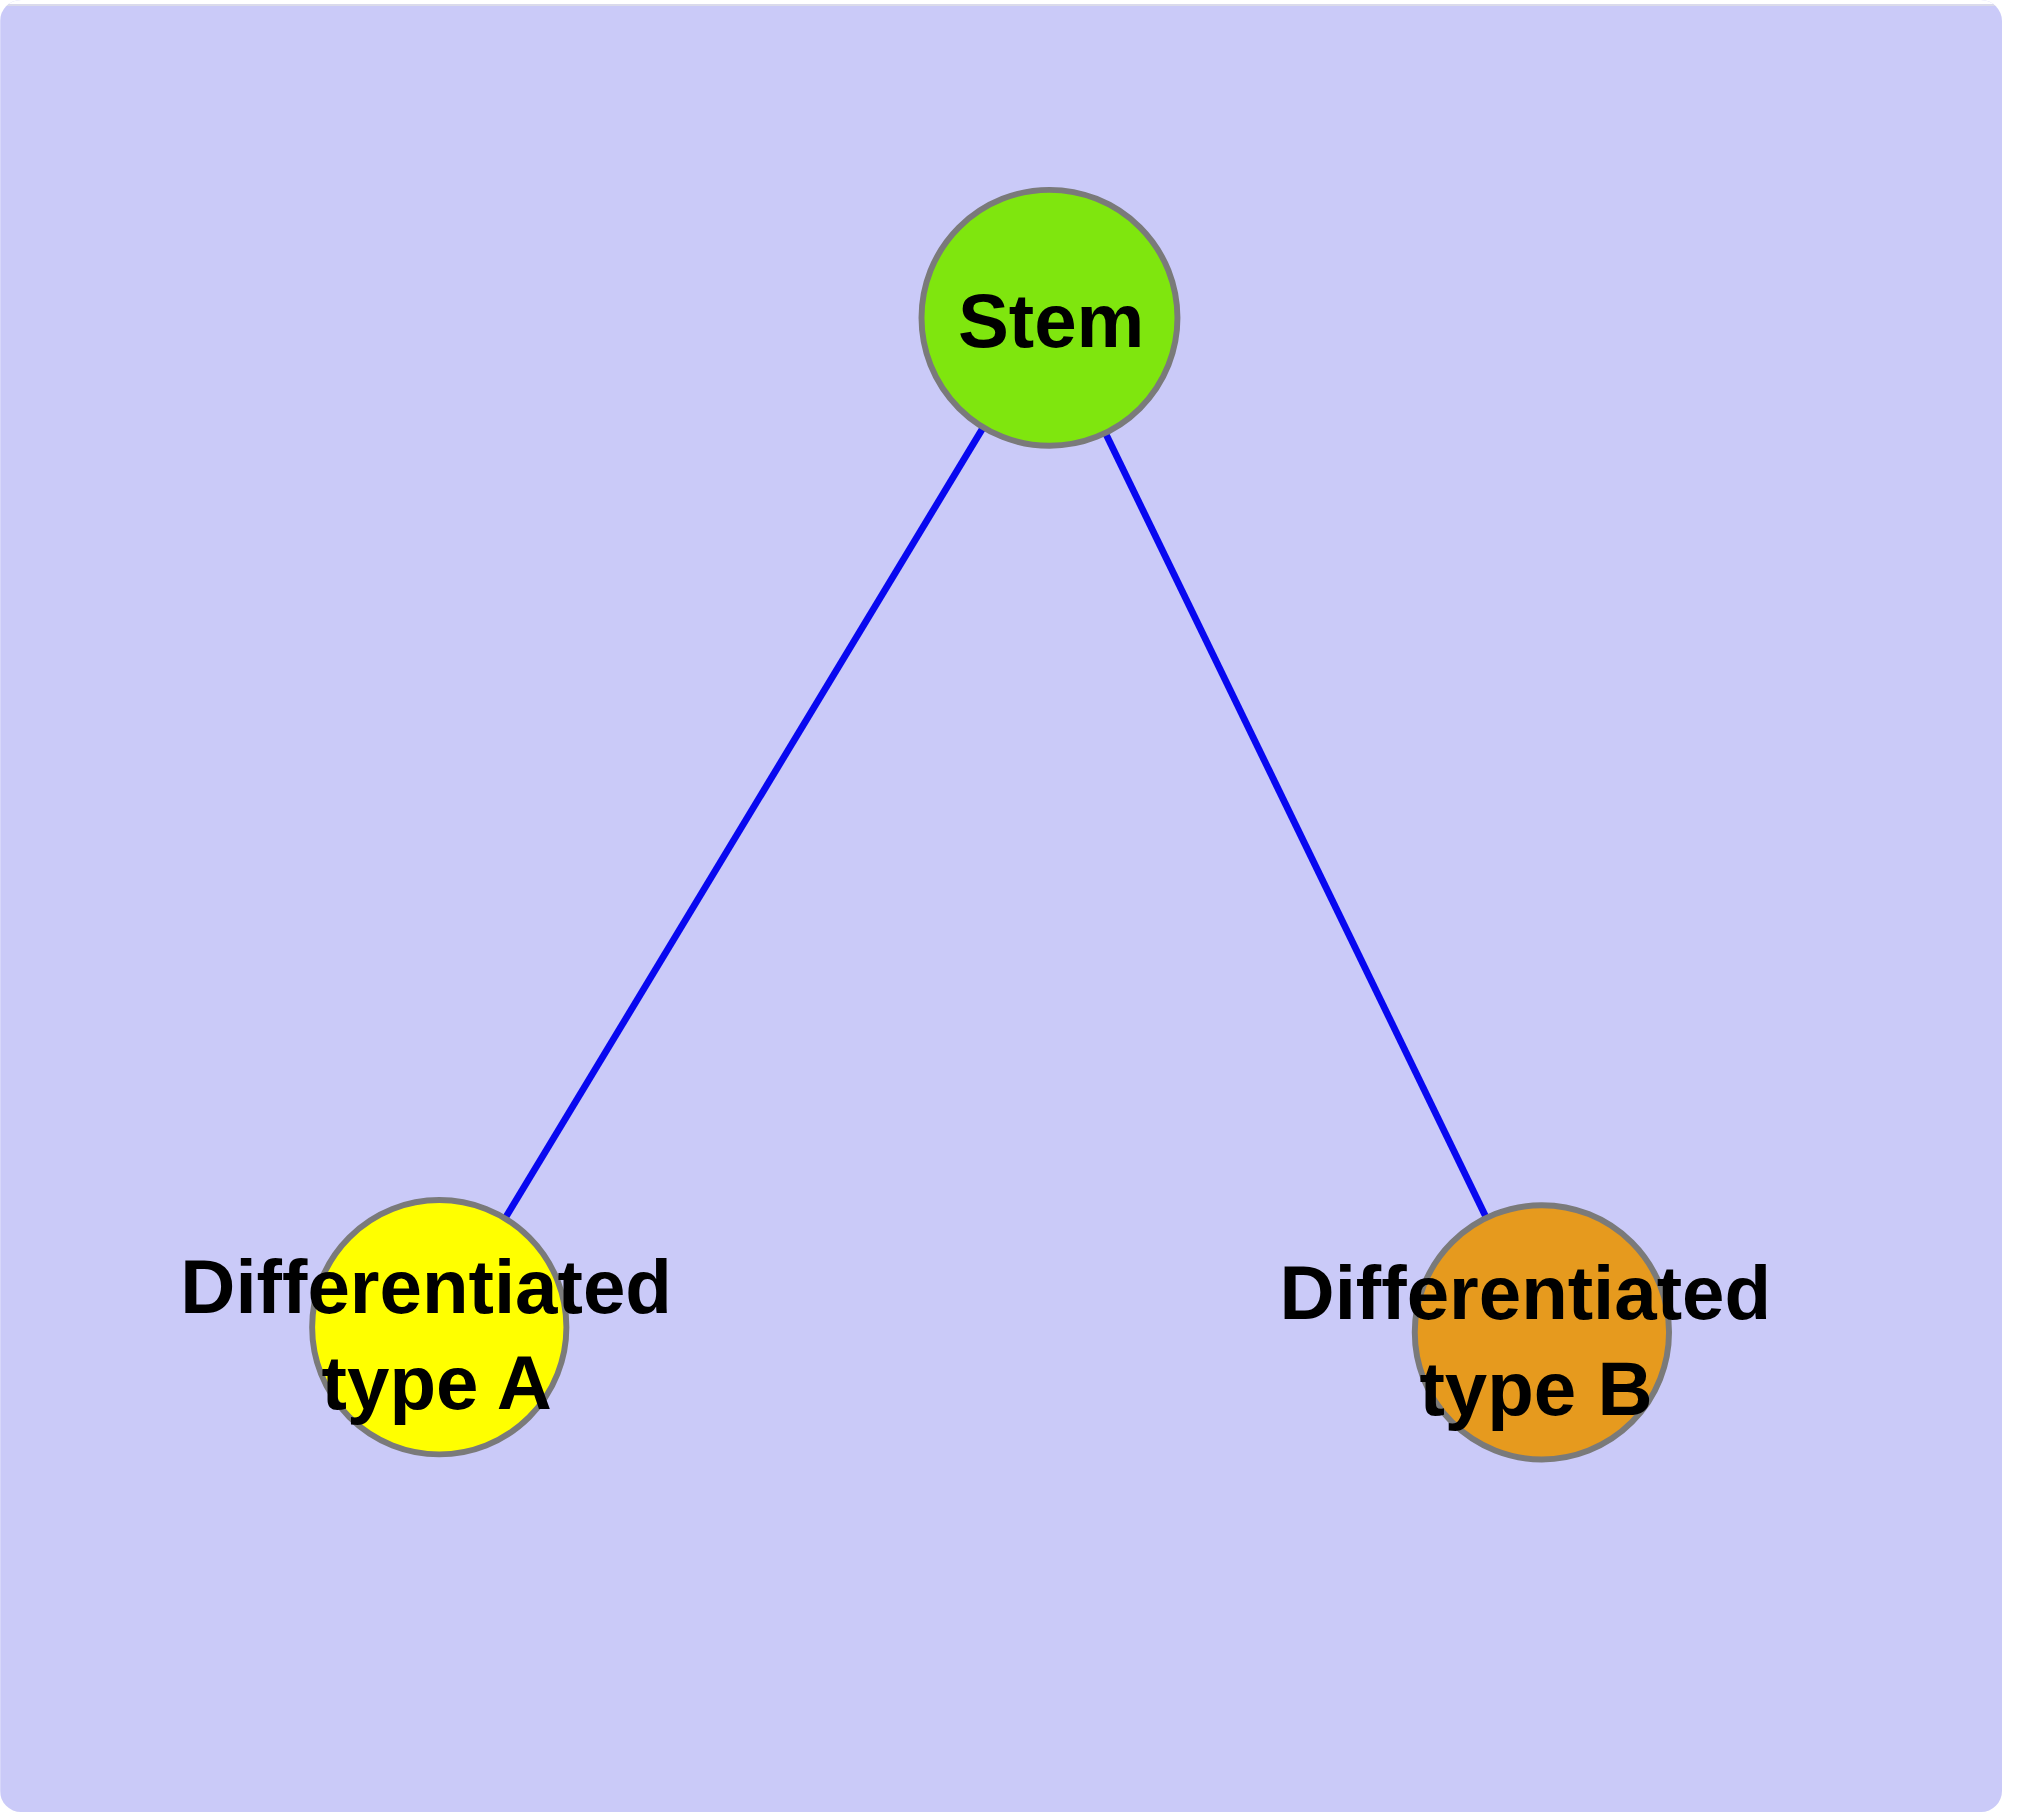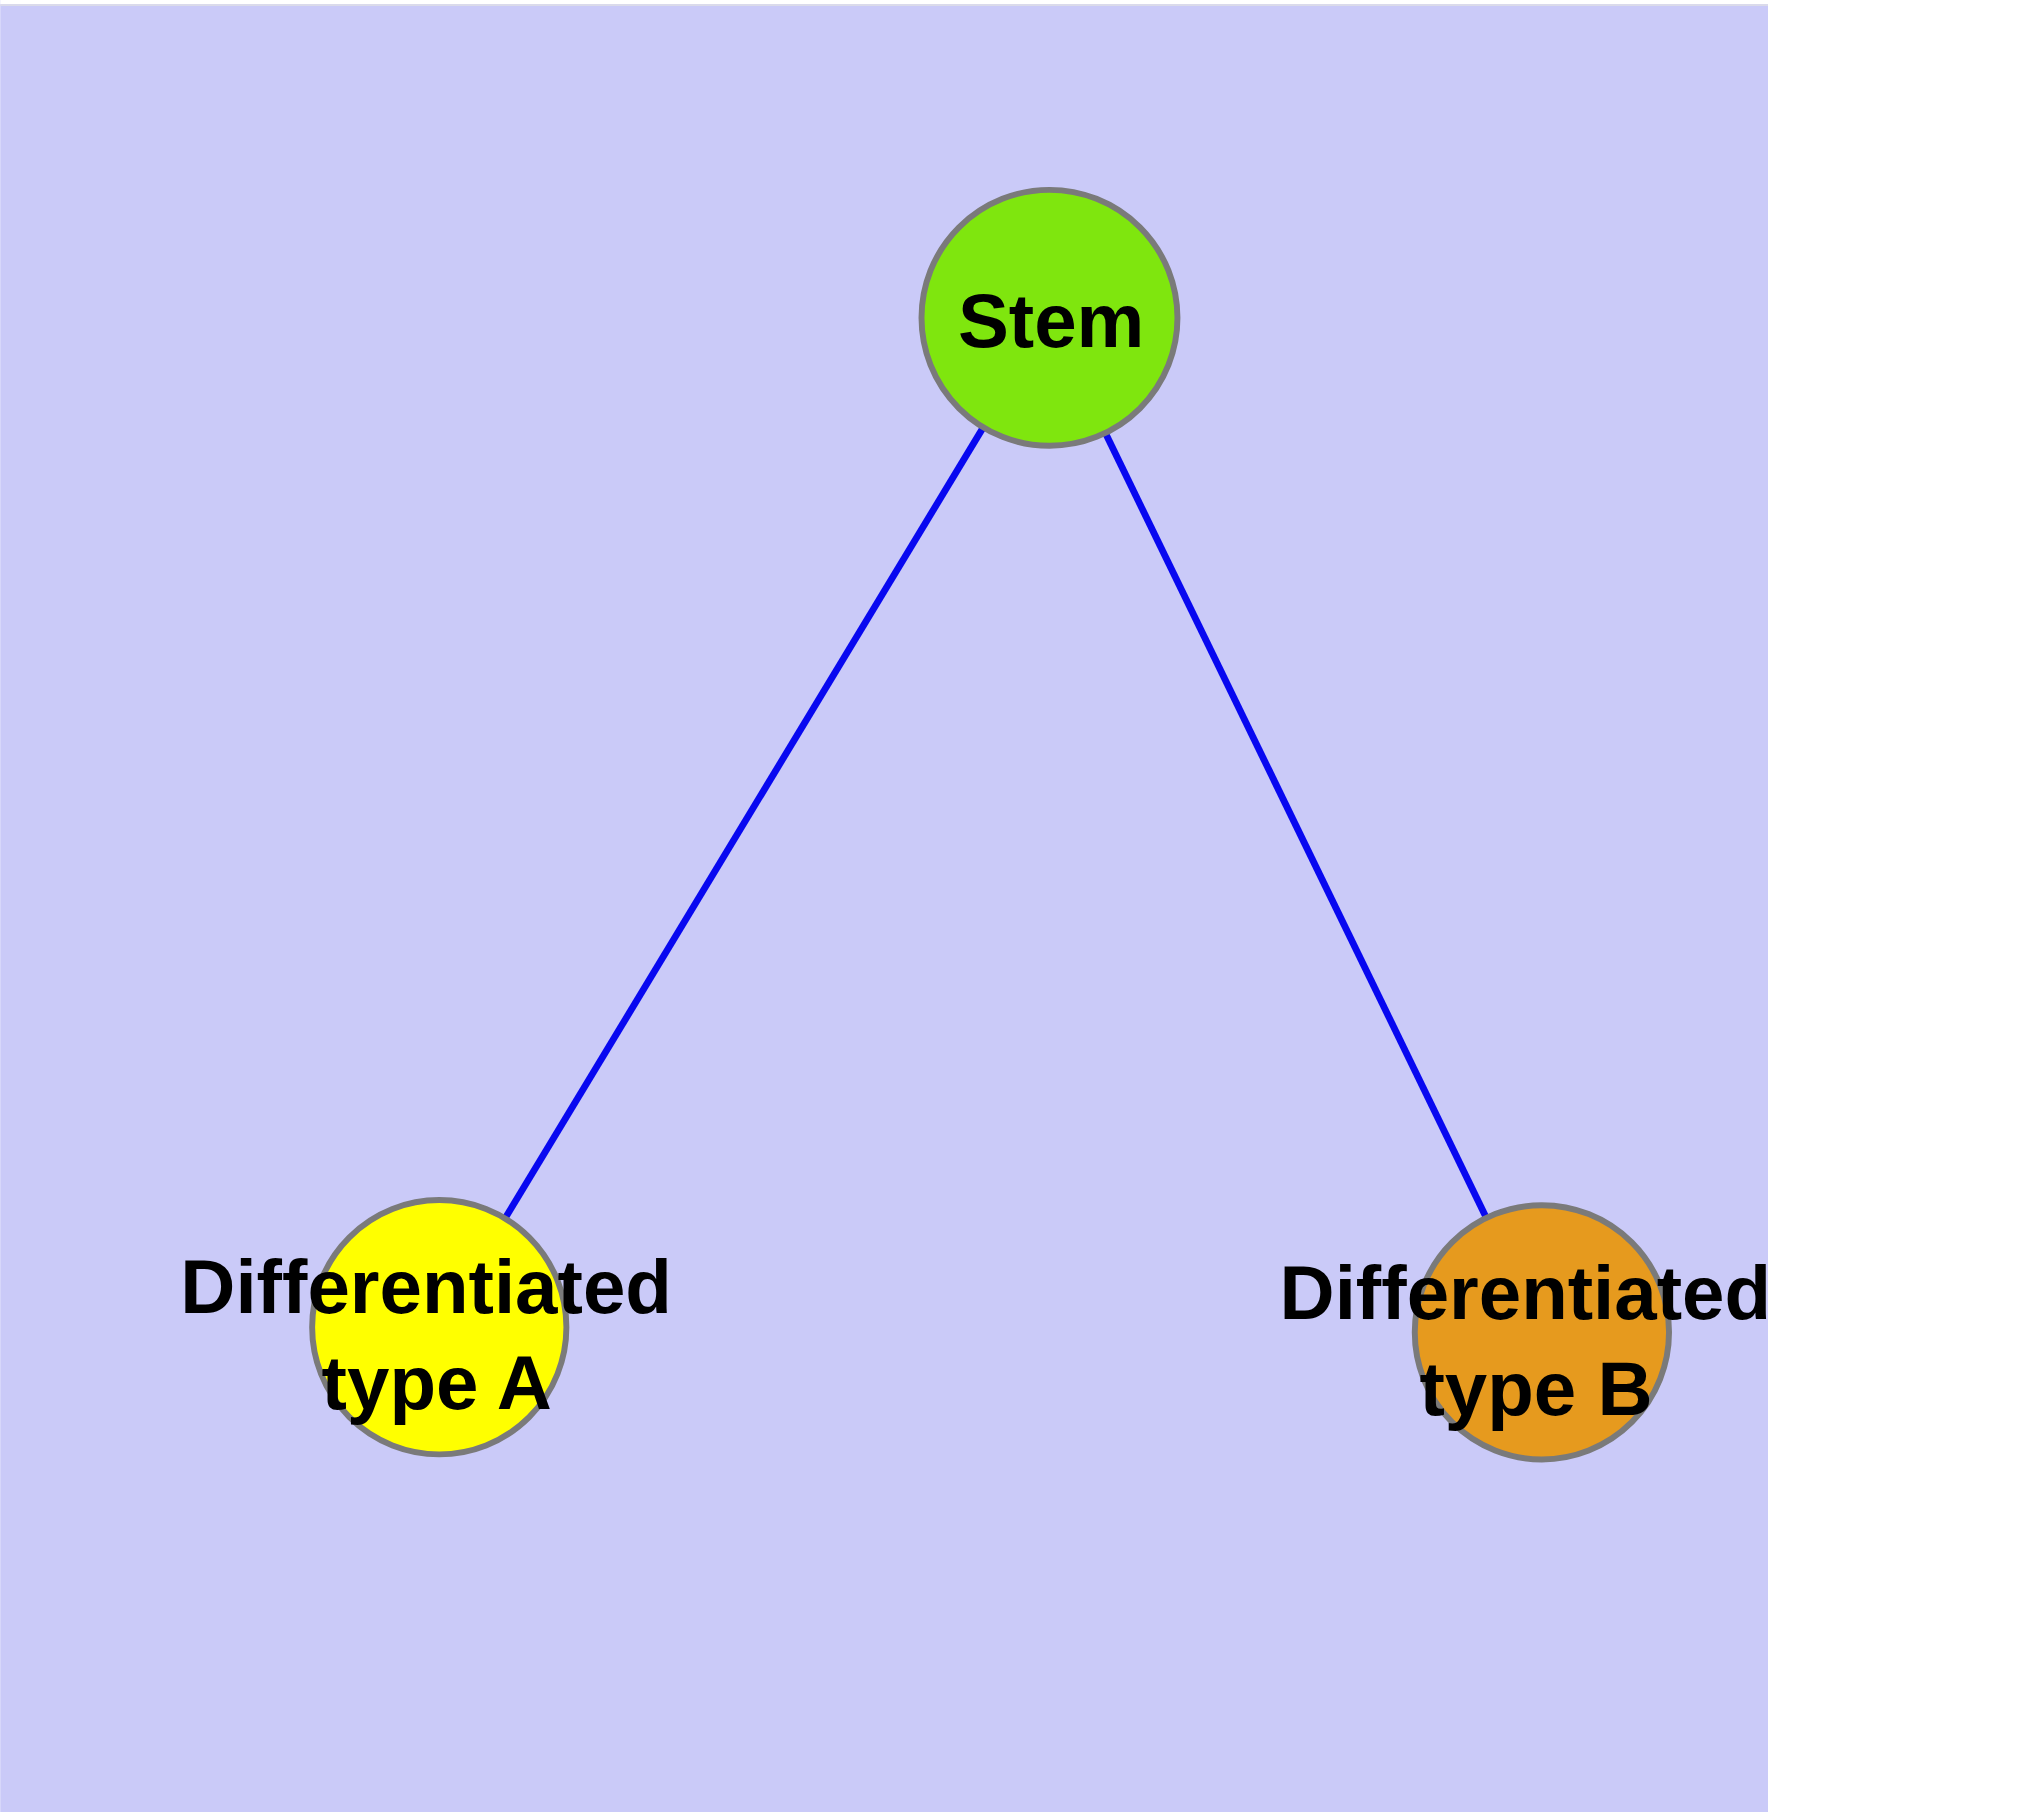--- a/index.html
+++ b/index.html
@@ -2,23 +2,24 @@
 <html style="font-size:13.6px"><head>
 <meta charset="utf-8">
 <style>
   html, body {
     margin: 0;
     padding: 0;
     background: #ffffff;
   }
   .stage {
     position: relative;
-    width: 1768px;
+    width: 2002px;
     height: 1812px;
     overflow: hidden;
+    border-radius: 21px;
   }
   .stage svg {
     display: block;
     width: 2021px;
     height: 1812px;
   }
   .edge {
     stroke-width: 8px;
     fill: none;
   }

